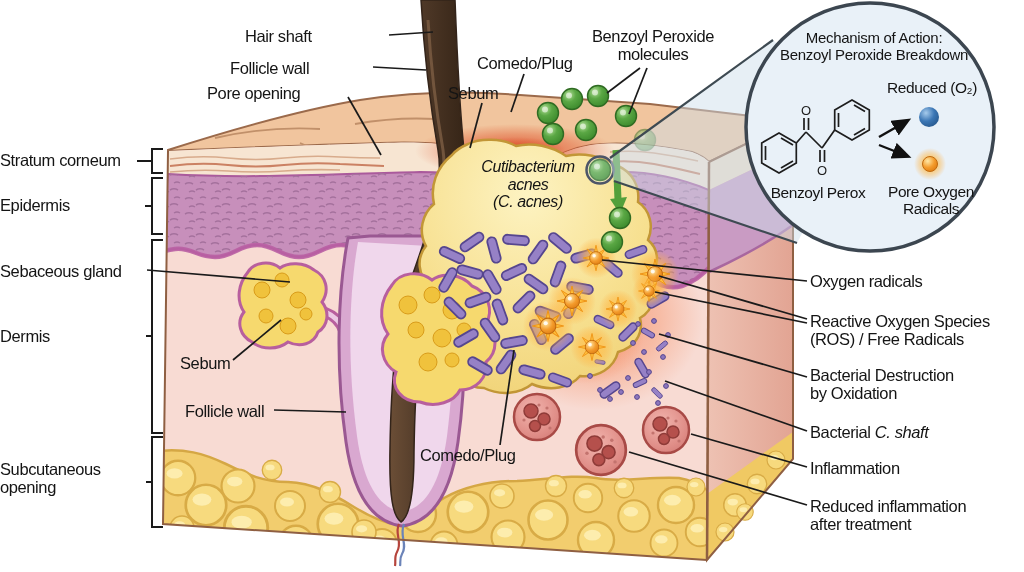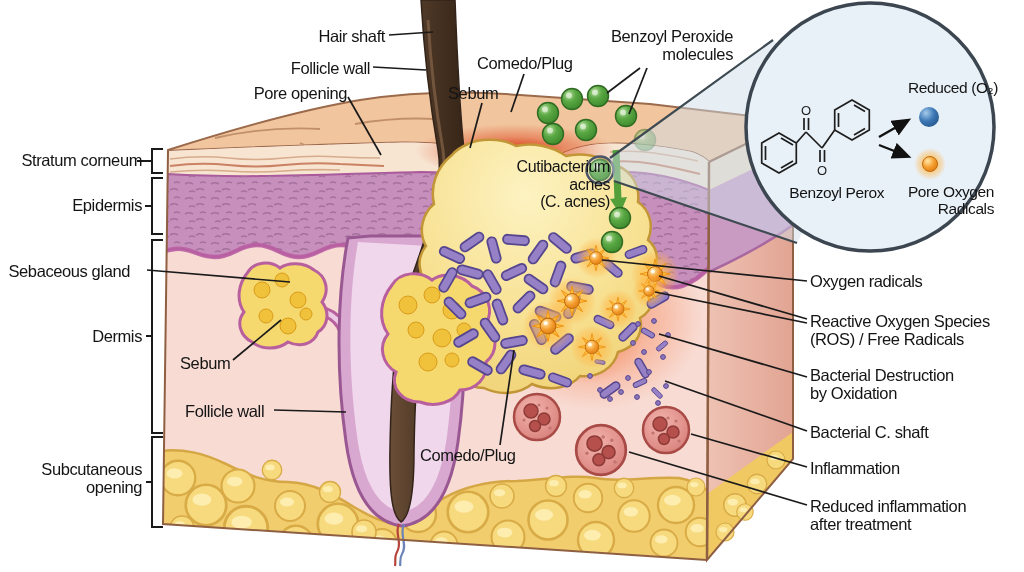--- a/index.html
+++ b/index.html
@@ -1,23 +1,23 @@
 <!DOCTYPE html>
 <html><head>
 <meta charset="utf-8">
 <style>
   html,body{margin:0;padding:0;background:#fff;}
   #stage{position:relative;width:1024px;height:572px;background:#ffffff;overflow:hidden;
          font-family:"Liberation Sans", sans-serif;}
   #art{position:absolute;left:0;top:0;z-index:1;}
   .lbl{position:absolute;z-index:3;font-size:16.5px;line-height:1.1;color:#141414;
        letter-spacing:-0.4px;white-space:pre-line;}
-  .r{text-align:right}
-  .c{text-align:right}
-  .i{}
+  .r{text-align:left}
+  .c{text-align:center}
+  .i{font-style:italic}
   .small{font-size:15.5px}
   .inset-title{font-size:15px;letter-spacing:-0.3px}
 </style>
 </head>
 <body>
 
 <div id="stage">
 
 <svg id="art" width="1024" height="572" viewBox="0 0 1024 572">
 <defs>
@@ -424,18 +424,20 @@
 <div class="lbl" style="left:810px;top:272px">Oxygen radicals</div>
 <div class="lbl" style="left:810px;top:312px">Reactive Oxygen Species
 (ROS) / Free Radicals</div>
 <div class="lbl" style="left:810px;top:366px">Bacterial Destruction
 by Oxidation</div>
 <div class="lbl" style="left:810px;top:423px;white-space:nowrap"><span>Bacterial </span><span class="i">C. shaft</span></div>
 <div class="lbl" style="left:810px;top:459px">Inflammation</div>
 <div class="lbl" style="left:810px;top:497px">Reduced inflammation
 after treatment</div>
 
+<div class="lbl c inset-title" style="left:760px;width:228px;top:30px">Mechanism of Action:
+Benzoyl Peroxide Breakdown</div>
 <div class="lbl c small" style="left:866px;width:132px;top:79px">Reduced (O₂)</div>
 <div class="lbl c small" style="left:752px;width:132px;top:184px">Benzoyl Perox</div>
 <div class="lbl c small" style="left:868px;width:126px;top:183px">Pore Oxygen
 Radicals</div>
 
 </div>
 
 </body></html>

